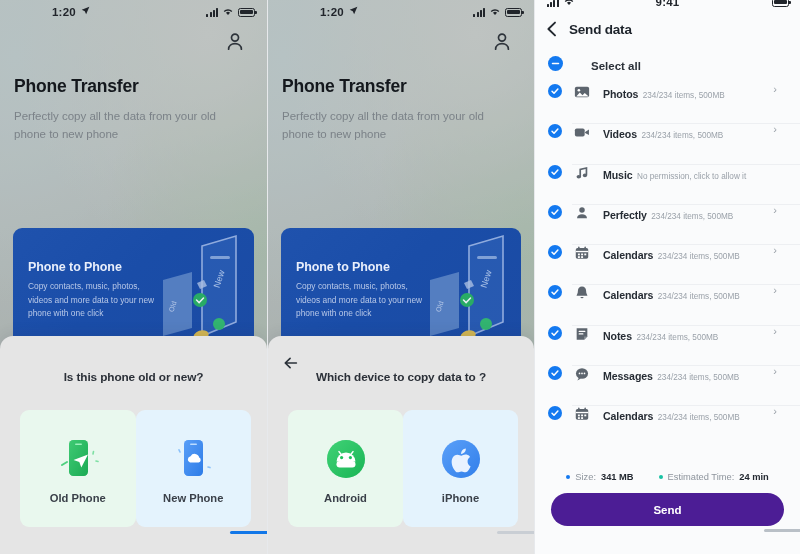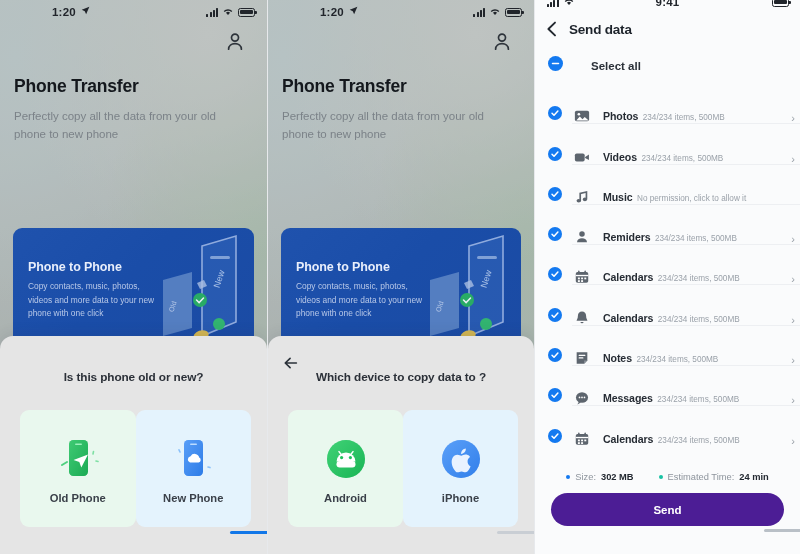--- a/index.html
+++ b/index.html
@@ -96,21 +96,21 @@
   .p3-status .sb-right { margin-left:auto; }
 
   .navbar { position:absolute; top:14px; left:0; right:0; height:30px; display:flex; align-items:center; padding-left:9px; }
   .nav-back { width:16px; height:16px; display:flex; align-items:center; justify-content:center; }
   .nav-title { margin-left:9px; font-size:13.5px; font-weight:bold; color:#1d232b; letter-spacing:-.2px; }
 
   .selectall { position:absolute; top:56px; left:13px; display:flex; align-items:center; gap:28px; }
   .selectall-label { font-size:11.5px; font-weight:bold; color:#2b3139; }
 
   .list { position:absolute; top:84px; left:0; right:0; }
-  .row { position:relative; height:40.3px; display:flex; align-items:flex-end; padding:0 5px 0 13px; }
+  .row { position:relative; height:40.3px; display:flex; align-items:flex-start; padding:0 23px 0 13px; }
   .row::after { content:""; position:absolute; left:37px; right:0; bottom:0; height:1px; background:#edeff2; }
   .row:last-child::after { display:none; }
   .row-check { flex:0 0 auto; }
   .row-icon { flex:0 0 auto; width:22px; margin-left:9px; display:flex; align-items:center; justify-content:center; }
   .row-text { margin-left:10px; flex:1; min-width:0; }
   .row-title { font-size:10.6px; font-weight:bold; color:#262c34; line-height:1.25; letter-spacing:-.1px; }
   .row-sub { font-size:8.2px; color:#9aa1a9; margin-top:1.5px; line-height:1.2; }
   .row-chev { flex:0 0 auto; color:#9aa1a9; font-size:11px; line-height:1; padding-left:4px; }
 
   .summary { position:absolute; bottom:72px; left:0; right:0; display:flex;
@@ -466,21 +466,21 @@
               <path d="M4.6 8.2l2.3 2.3 4.4-4.8" fill="none" stroke="#fff" stroke-width="1.7" stroke-linecap="round" stroke-linejoin="round"></path>
             </svg>
         </span>
         <span class="row-icon">
           <svg width="16" height="16" viewBox="0 0 18 18">
               <circle cx="9" cy="5.6" r="3.1" fill="#5d656e"></circle>
               <path d="M3.4 15c0-3.1 2.5-4.7 5.6-4.7s5.6 1.6 5.6 4.7z" fill="#5d656e"></path>
             </svg>
         </span>
         <span class="row-text">
-          <span class="row-title">Remiders</span>
+          <span class="row-title">Perfectly</span>
           <span class="row-sub">234/234 items, 500MB</span>
         </span>
         <span class="row-chev">›</span>
       </div>
 
       <div class="row">
         <span class="row-check">
           <svg width="14" height="14" viewBox="0 0 16 16">
               <circle cx="8" cy="8" r="8" fill="#1379f0"></circle>
               <path d="M4.6 8.2l2.3 2.3 4.4-4.8" fill="none" stroke="#fff" stroke-width="1.7" stroke-linecap="round" stroke-linejoin="round"></path>
@@ -597,21 +597,21 @@
         </span>
         <span class="row-chev">›</span>
       </div>
 
     </div>
 
     <div class="summary">
       <span class="sum-item">
         <span class="dot" style="background:#1379f0"></span>
         <span class="sum-label">Size:</span>
-        <span class="sum-value">302 MB</span>
+        <span class="sum-value">341 MB</span>
       </span>
       <span class="sum-item">
         <span class="dot" style="background:#17c2a3"></span>
         <span class="sum-label">Estimated Time:</span>
         <span class="sum-value">24 min</span>
       </span>
     </div>
 
     <div class="send-btn">Send</div>
     <div class="p3-home"></div>

